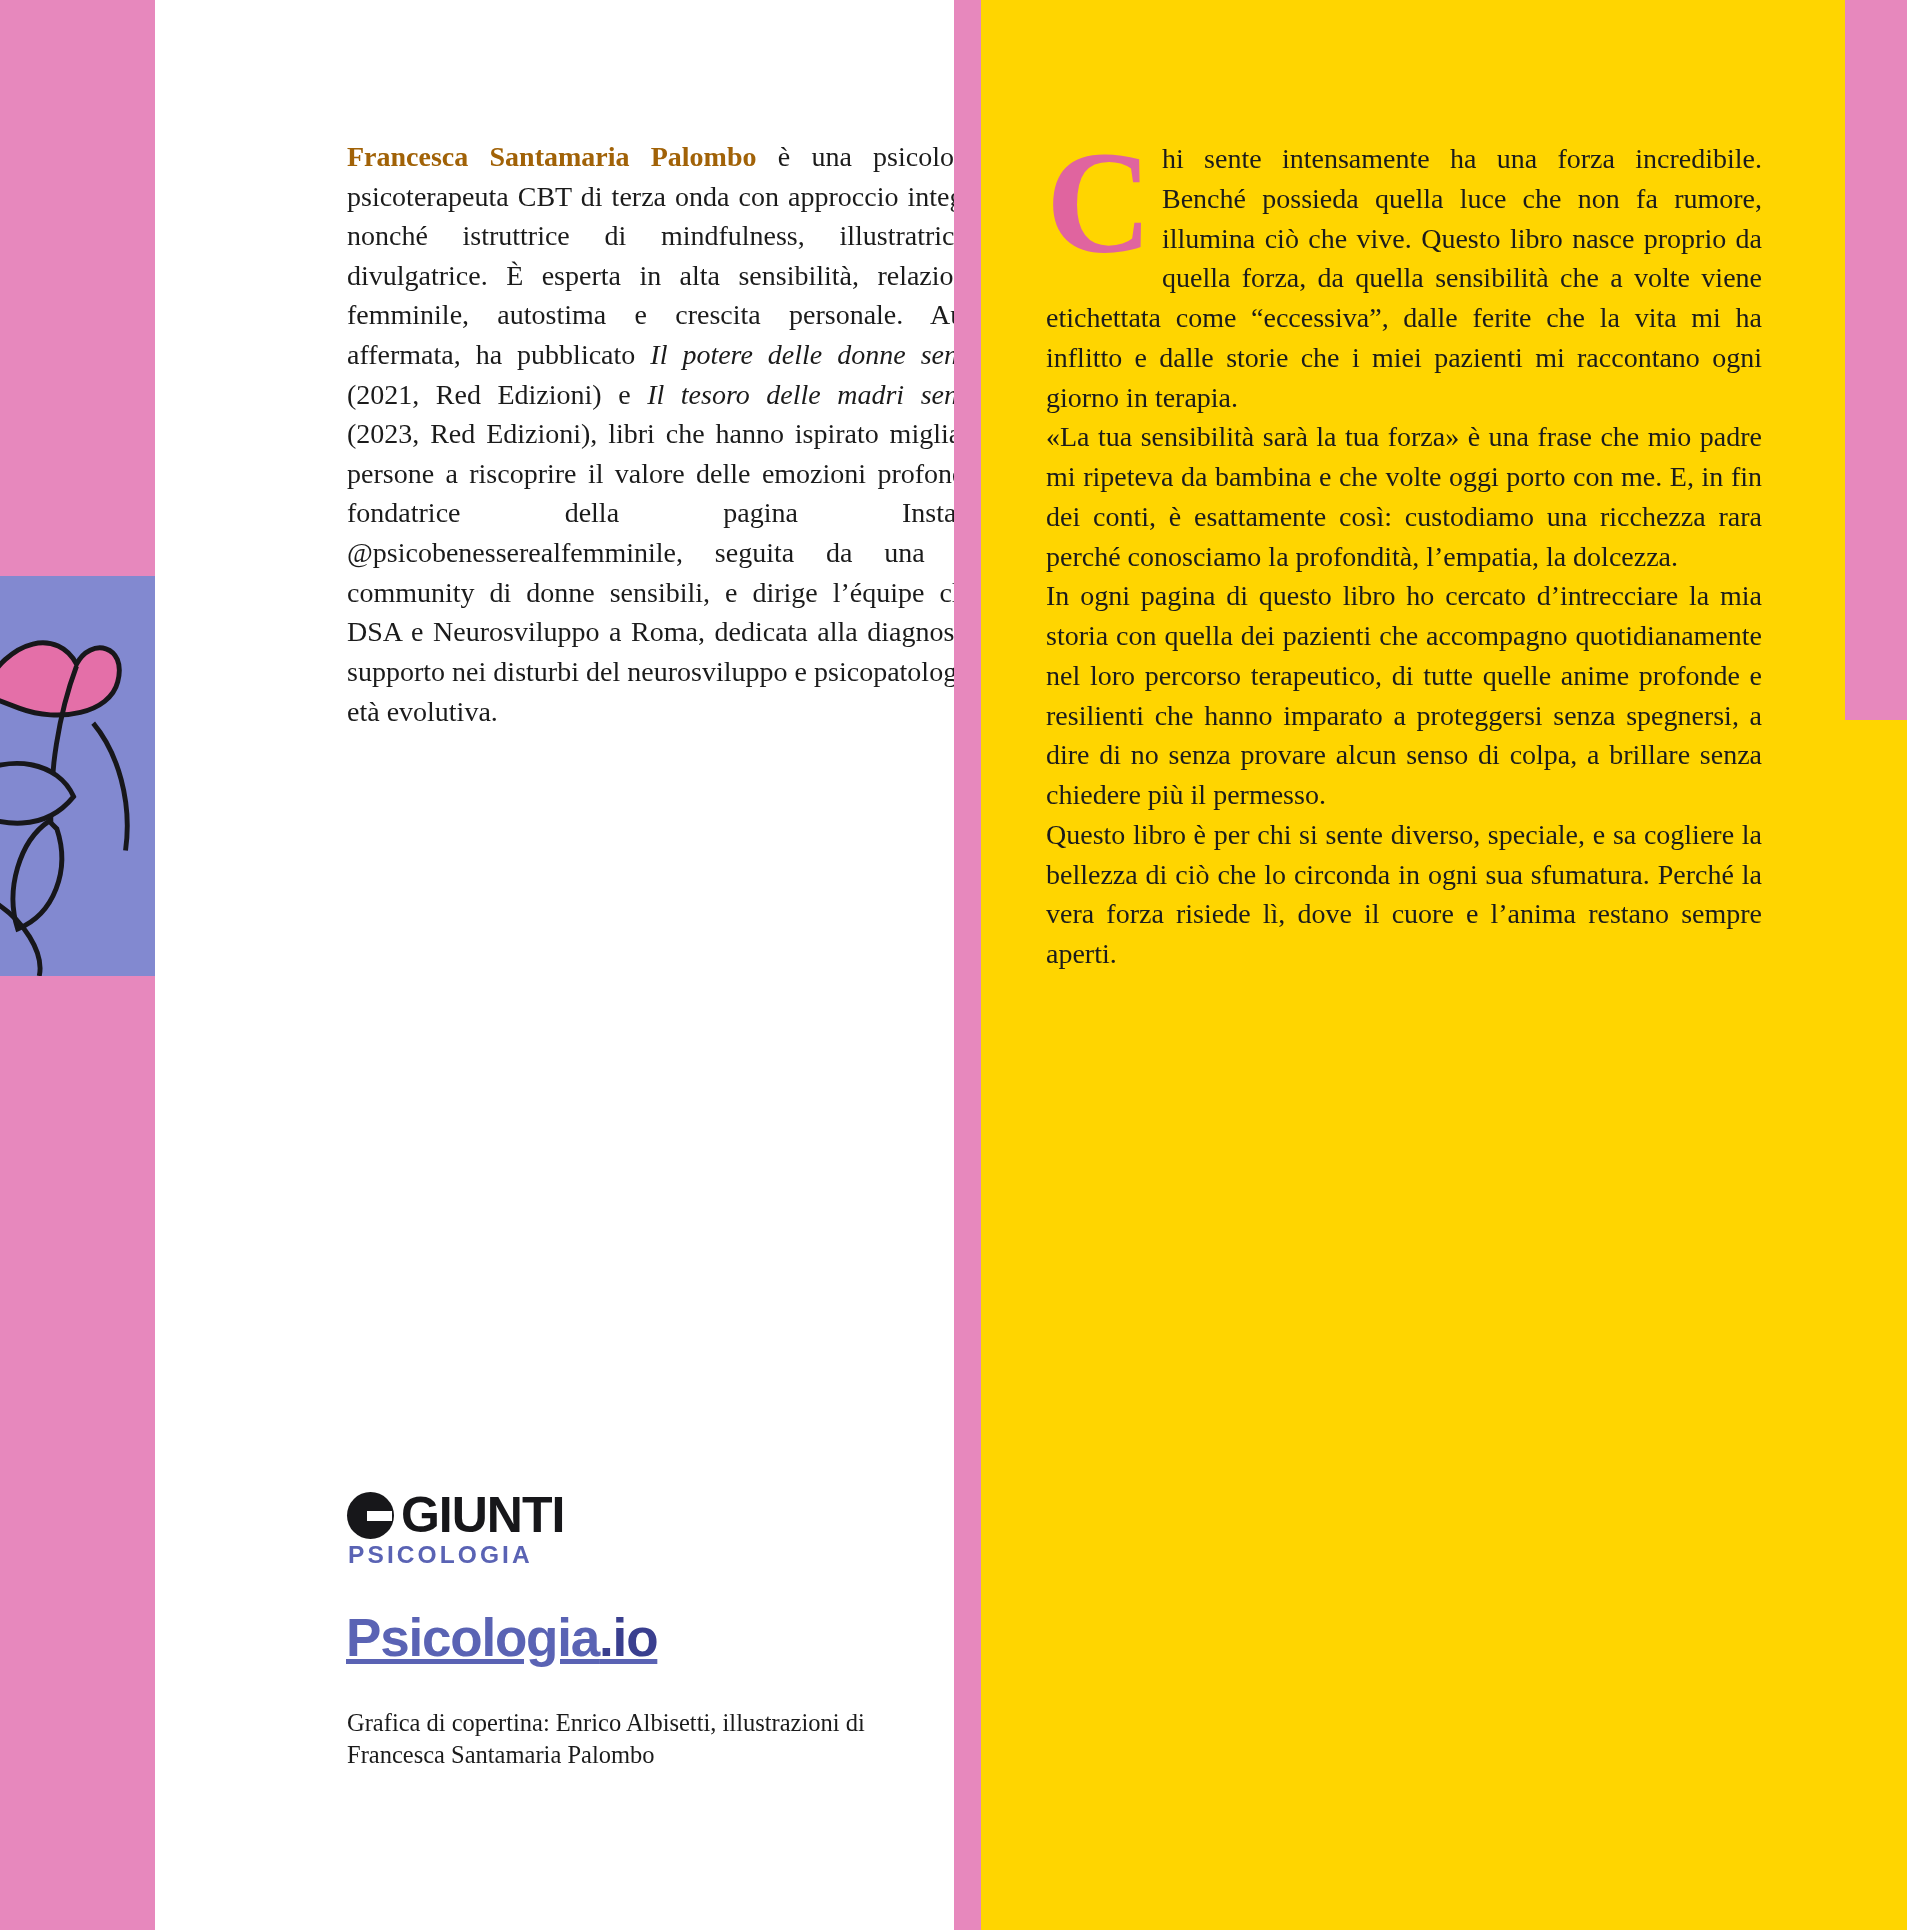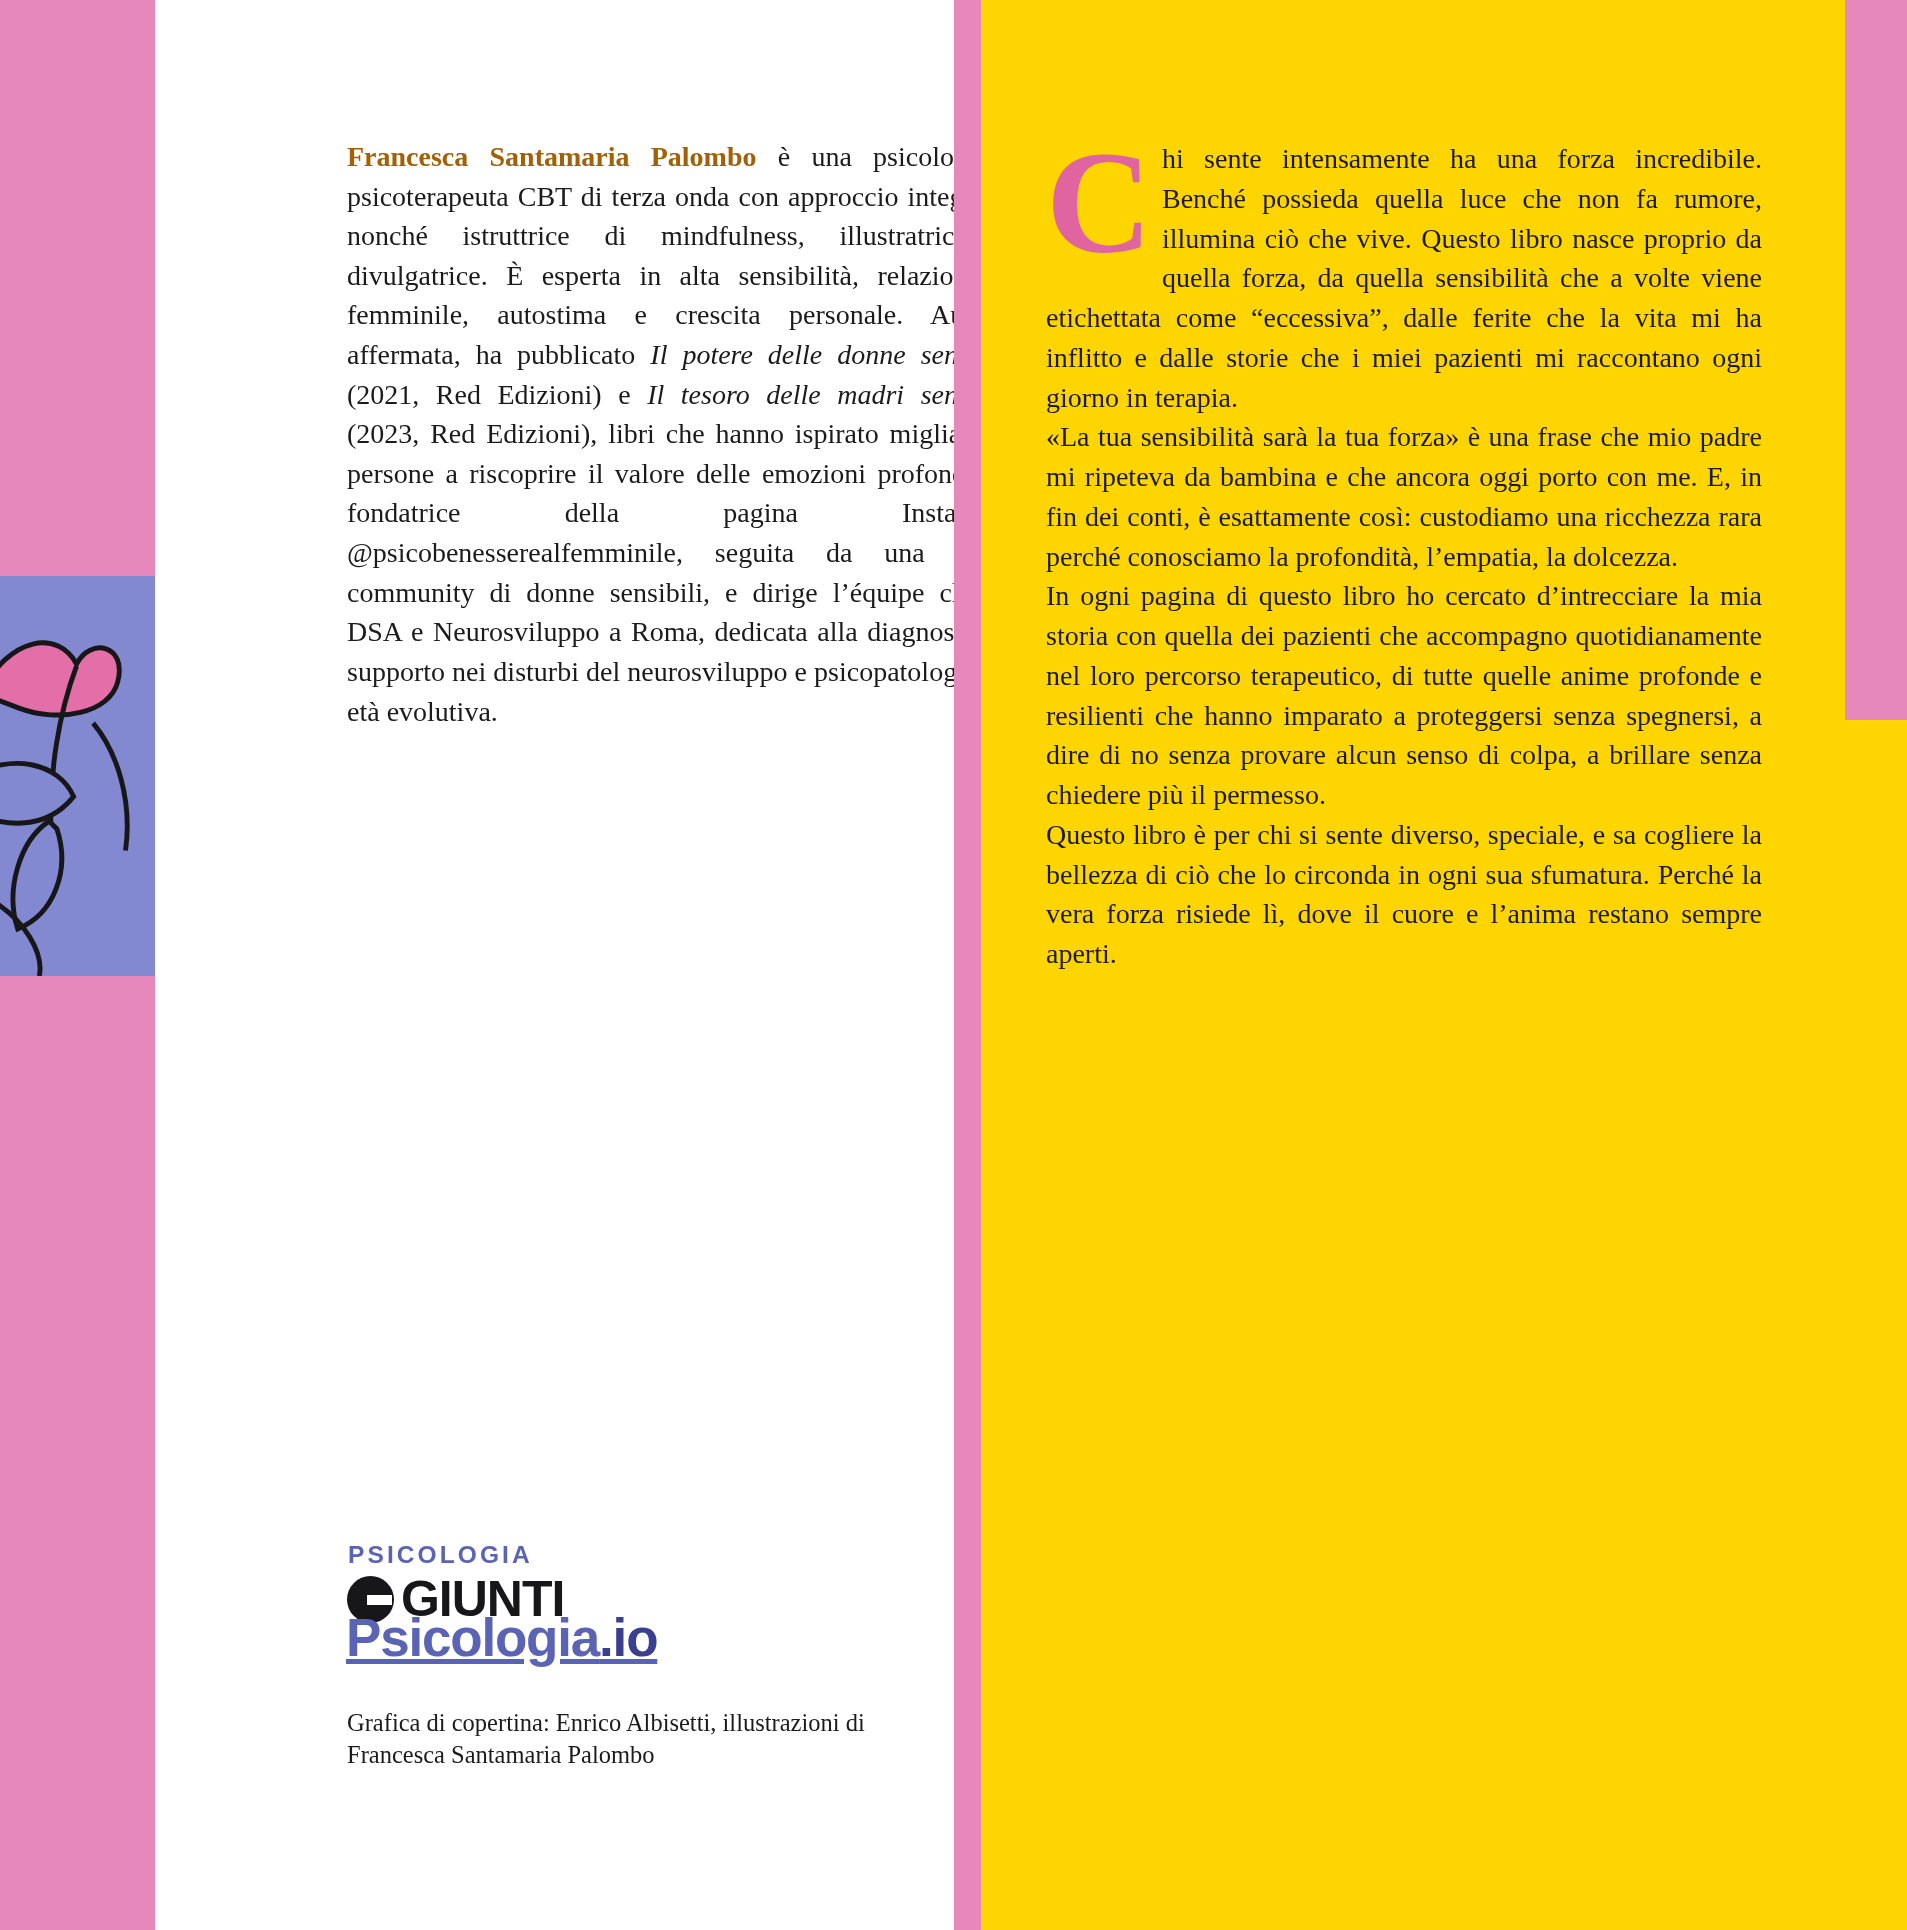--- a/index.html
+++ b/index.html
@@ -86,21 +86,21 @@
   .bio .author-name {
     color: #a16207;
     font-weight: bold;
   }
   .bio i { font-style: italic; }
 
   
   .logo-giunti {
     position: absolute;
     left: 192px;
-    top: 1574px;
+    top: 1490px;
     display: flex;
     align-items: center;
   }
   .giunti-mark {
     width: 47px; height: 47px;
     border-radius: 50%;
     background: #17171a;
     position: relative;
     margin-right: 6.9px;
   }
@@ -255,19 +255,19 @@
       <span>s</span>
       <span>a</span>
     </div>
 
   <div class="yellow-panel">
     <div class="right-pink-top"></div>
   </div>
 
   <div class="blurb" id="blurb">
       <p><span class="dropcap">C</span>hi sente intensamente ha una forza incredibile. Benché possieda quella luce che non fa rumore, illumina ciò che vive. Questo libro nasce proprio da quella forza, da quella sensibilità che a volte viene etichettata come “eccessiva”, dalle ferite che la vita mi ha inflitto e dalle storie che i miei pazienti mi raccontano ogni giorno in terapia.</p>
-      <p>«La tua sensibilità sarà la tua forza» è una frase che mio padre mi ripeteva da bambina e che ancora oggi porto con me. E, in fin dei conti, è esattamente così: custodiamo una ricchezza rara perché conosciamo la profondità, l’empatia, la dolcezza.</p>
+      <p>«La tua sensibilità sarà la tua forza» è una frase che mio padre mi ripeteva da bambina e che volte oggi porto con me. E, in fin dei conti, è esattamente così: custodiamo una ricchezza rara perché conosciamo la profondità, l’empatia, la dolcezza.</p>
       <p>In ogni pagina di questo libro ho cercato d’intrecciare la mia storia con quella dei pazienti che accompagno quotidianamente nel loro percorso terapeutico, di tutte quelle anime profonde e resilienti che hanno imparato a proteggersi senza spegnersi, a dire di no senza provare alcun senso di colpa, a brillare senza chiedere più il permesso.</p>
       <p>Questo libro è per chi si sente diverso, speciale, e sa cogliere la bellezza di ciò che lo circonda in ogni sua sfumatura. Perché la vera forza risiede lì, dove il cuore e l’anima restano sempre aperti.</p>
     </div>
 
 </div>
 
 
 </body></html>

